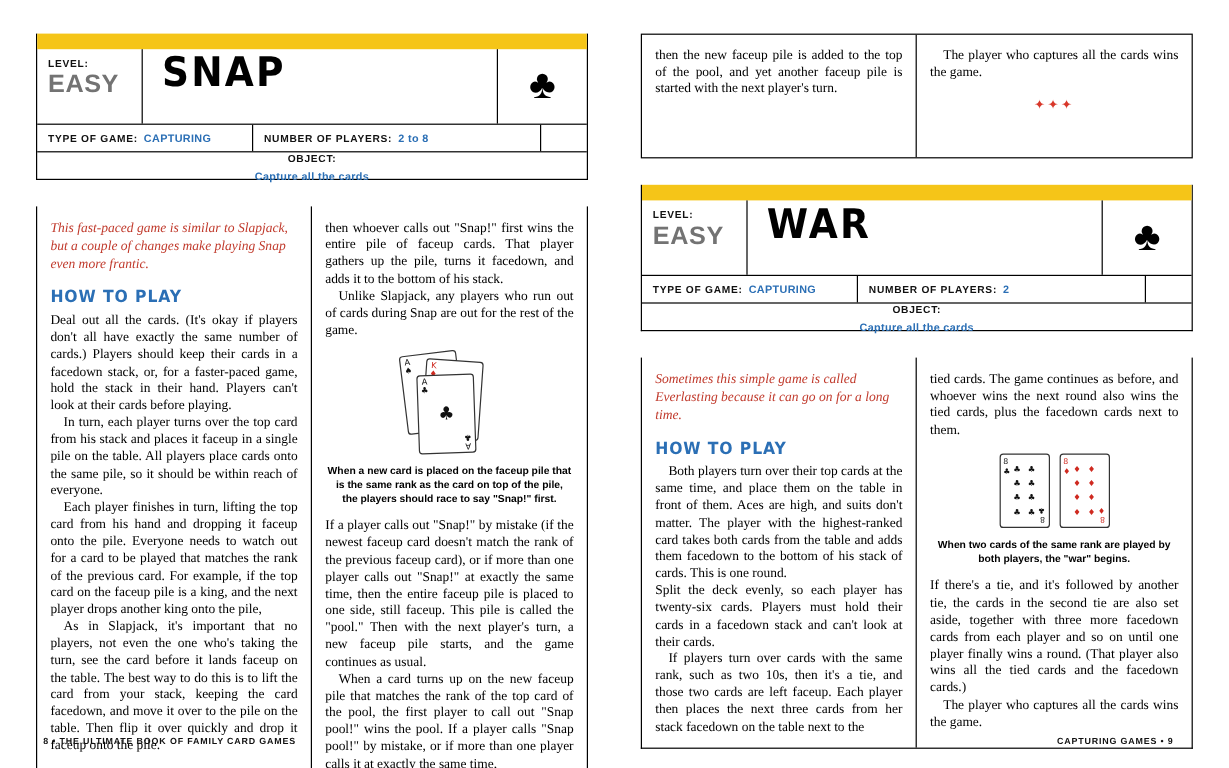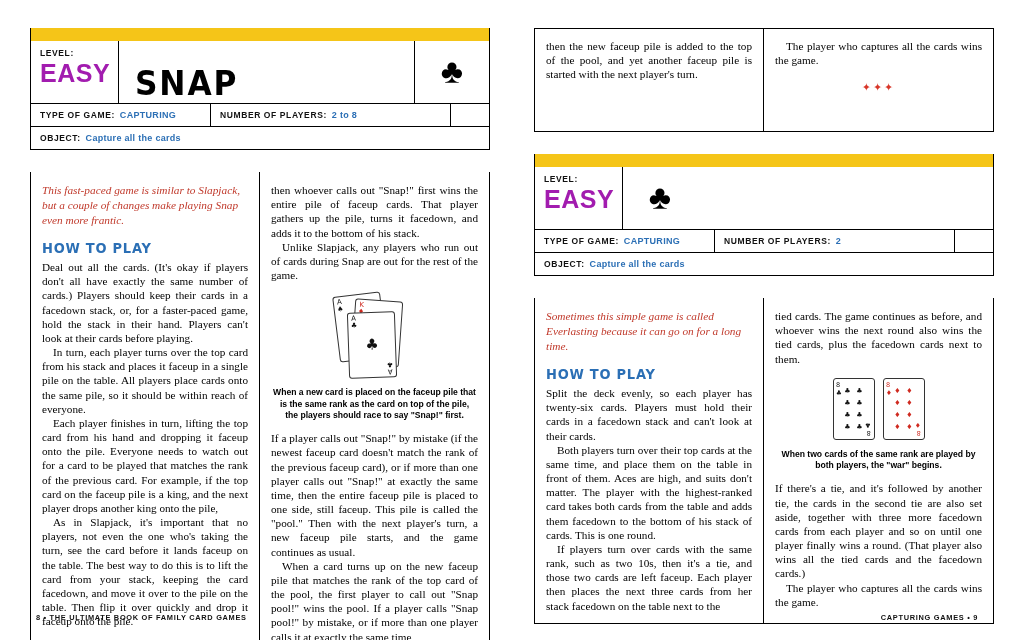--- a/index.html
+++ b/index.html
@@ -55,30 +55,30 @@
   .lbl-small {
     font-family: "Liberation Sans", sans-serif;
     font-size: 8.5px;
     font-weight: bold;
     letter-spacing: 0.6px;
     color: #111;
   }
   .level-value {
     font-family: "Liberation Sans", sans-serif;
     font-weight: bold;
-    font-size: 25px;
-    color: #a21caf;
+    font-size: 21px;
+    color: #737373;
     letter-spacing: 0.5px;
     line-height: 1.05;
     margin-top: 2px;
   }
   .hdr-title {
     flex: 1;
     display: flex;
-    align-items: flex-end;
+    align-items: flex-start;
     padding-left: 16px;
     border-right: 1.2px solid #000;
   }
   .game-title {
     font-family: "DejaVu Sans", sans-serif;
     font-weight: bold;
     font-size: 34px;
     letter-spacing: 2px;
     transform: scaleX(0.92);
     transform-origin: left center;
@@ -120,20 +120,21 @@
     font-weight: bold;
     color: #2b6fb5;
     letter-spacing: 0.3px;
   }
   .hdr-row3 {
     display: flex;
     height: 22px;
     align-items: center;
     padding: 0 9px;
     gap: 5px;
+    flex-direction: column;
   }
 
   
   .body-box {
     border: 1.2px solid #000;
     border-top: none;
     margin-top: 0;
     display: flex;
     box-sizing: border-box;
   }
@@ -384,20 +385,23 @@
     <div class="spacer-22"></div>
 
     <div class="game-header">
       <div class="yellow-bar"></div>
 
       <div class="hdr-top">
         <div class="hdr-level">
           <div class="lbl-small">LEVEL:</div>
           <div class="level-value">EASY</div>
         </div>
+        <div class="hdr-title">
+          <div class="game-title">WAR</div>
+        </div>
         <div class="hdr-suit">♣</div>
       </div>
 
       <div class="hdr-row2">
         <div class="hdr-cell first">
           <span class="lbl-small">TYPE OF GAME:</span>
           <span class="val-blue">CAPTURING</span>
         </div>
         <div class="hdr-cell second">
           <span class="lbl-small">NUMBER OF PLAYERS:</span>
@@ -411,22 +415,22 @@
         <span class="val-blue">Capture all the cards</span>
       </div>
     </div>
 
     <div class="spacer-22"></div>
 
     <div class="body-box">
       <div class="col left-col">
         <p class="intro">Sometimes this simple game is called Everlasting because it can go on for a long time.</p>
         <div class="section-head">HOW TO PLAY</div>
+        <p class="body">Both players turn over their top cards at the same time, and place them on the table in front of them. Aces are high, and suits don't matter. The player with the highest-ranked card takes both cards from the table and adds them facedown to the bottom of his stack of cards. This is one round.</p>
         <p class="body first">Split the deck evenly, so each player has twenty-six cards. Players must hold their cards in a facedown stack and can't look at their cards.</p>
-        <p class="body">Both players turn over their top cards at the same time, and place them on the table in front of them. Aces are high, and suits don't matter. The player with the highest-ranked card takes both cards from the table and adds them facedown to the bottom of his stack of cards. This is one round.</p>
         <p class="body">If players turn over cards with the same rank, such as two 10s, then it's a tie, and those two cards are left faceup. Each player then places the next three cards from her stack facedown on the table next to the</p>
       </div>
 
       <div class="col">
         <p class="body first">tied cards. The game continues as before, and whoever wins the next round also wins the tied cards, plus the facedown cards next to them.</p>
 
         <div class="figure">
           <div class="twocards">
             <div class="minicard" style="left:0;">
               <span class="pip-tl black">8<br>♣</span>

